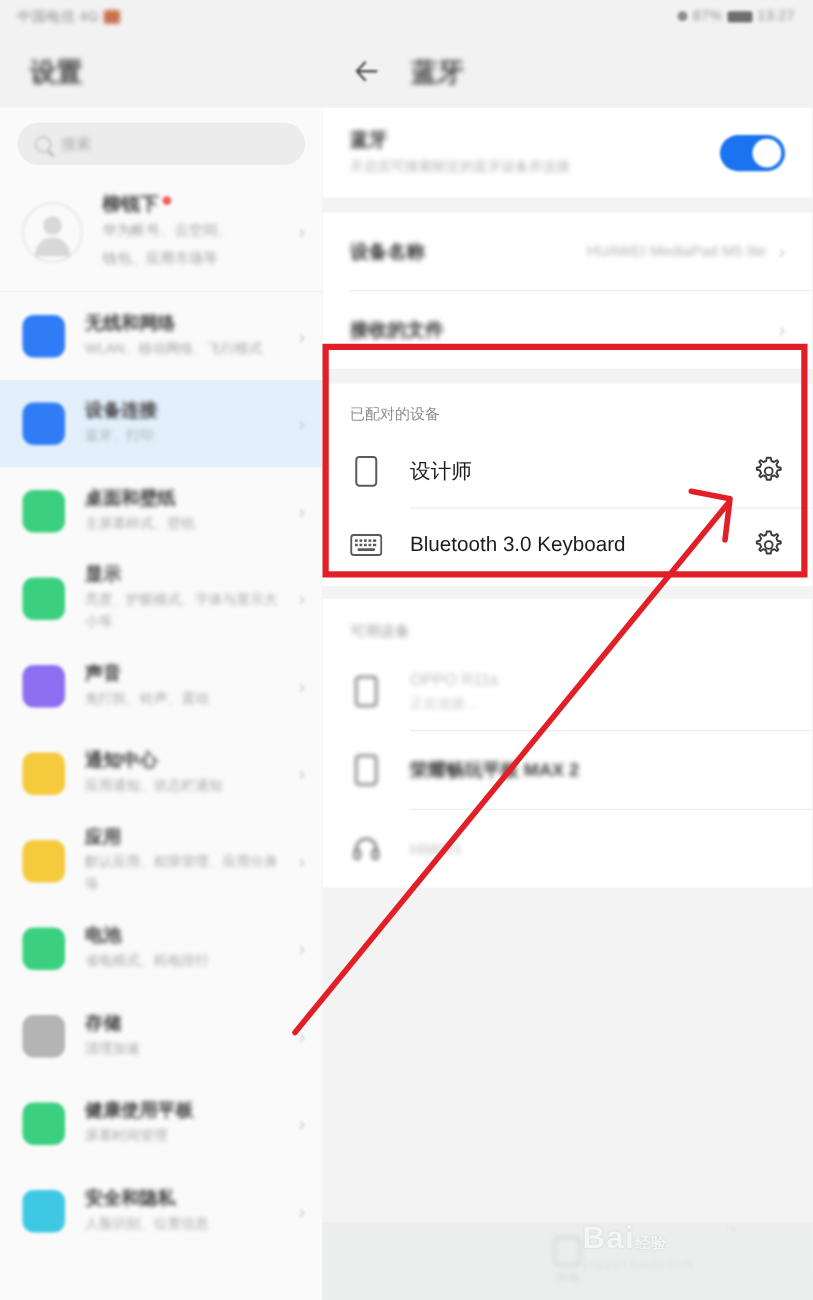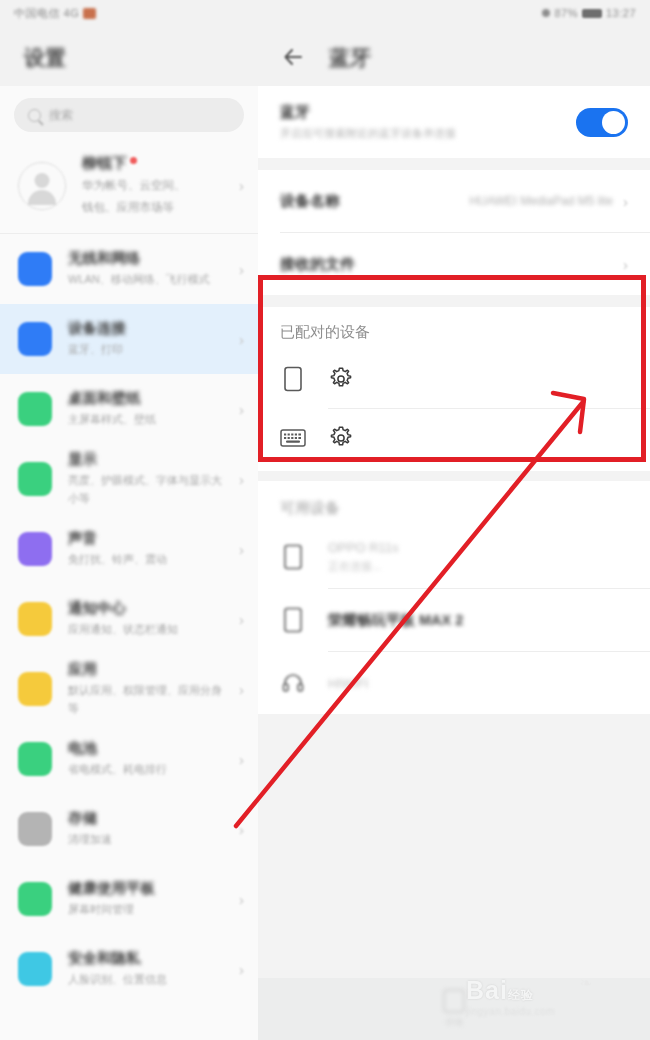--- a/index.html
+++ b/index.html
@@ -191,21 +191,21 @@
     background: #1a73f0; position: relative; flex: none;
     cursor: pointer; filter: blur(0.7px);
   }
   .toggle::after {
     content: ""; position: absolute;
     right: 3px; top: 3px;
     width: 23px; height: 23px; border-radius: 50%;
     background: #fff;
   }
   .sec-head {
-    font-size: 15px; color: #9a9a9a;
+    font-size: 12px; color: #9a9a9a;
     padding: 18px 22px 8px 22px;
   }
   .sec-head.blurry { filter: blur(2px); }
 
   
   .paired-card {
     background: #fff;
     padding-bottom: 4px;
   }
   .dev-row {
@@ -454,20 +454,21 @@
     <div class="paired-card">
       <div class="sec-head" style="color:#8e8e8e;padding-top:16px">已配对的设备</div>
       <div id="paired-list">
           <div>
             <div class="dev-row">
               <span class="dev-ico">
                 <svg width="22" height="26" viewBox="0 0 22 26">
                   <rect x="3" y="1.5" width="16" height="23" rx="2.5" fill="none" stroke="#5a5a5a" stroke-width="1.6"></rect>
                 </svg>
               </span>
+              <span class="dev-name">设计师</span>
               <span class="gear"><svg width="26" height="26" viewBox="0 0 26 26">
                   <path d="M13 2.2 l1.6 0 .55 2.6 a8.8 8.8 0 0 1 2.1 .88 l2.2-1.5 1.15 1.15 -1.5 2.2 a8.8 8.8 0 0 1 .88 2.1 l2.6 .55 0 1.6 -2.6 .55 a8.8 8.8 0 0 1 -.88 2.1 l1.5 2.2 -1.15 1.15 -2.2-1.5 a8.8 8.8 0 0 1 -2.1 .88 l-.55 2.6 -1.6 0 -1.6 0 -.55-2.6 a8.8 8.8 0 0 1 -2.1-.88 l-2.2 1.5 -1.15-1.15 1.5-2.2 a8.8 8.8 0 0 1 -.88-2.1 l-2.6-.55 0-1.6 2.6-.55 a8.8 8.8 0 0 1 .88-2.1 l-1.5-2.2 1.15-1.15 2.2 1.5 a8.8 8.8 0 0 1 2.1-.88 l.55-2.6 z" fill="none" stroke="#3a3a3a" stroke-width="1.5" stroke-linejoin="round"></path>
                   <circle cx="13" cy="13" r="3.1" fill="none" stroke="#3a3a3a" stroke-width="1.5"></circle>
                 </svg></span>
             </div>
           </div>
           <div class="divider" style="margin-left: 70px;"></div>
           <div>
             <div class="dev-row">
               <span class="dev-ico">
@@ -479,20 +480,21 @@
                   <rect x="14.8" y="5.5" width="2.2" height="2" fill="#5a5a5a"></rect>
                   <rect x="18.4" y="5.5" width="2.6" height="2" fill="#5a5a5a"></rect>
                   <rect x="4" y="9" width="2.2" height="2" fill="#5a5a5a"></rect>
                   <rect x="7.6" y="9" width="2.2" height="2" fill="#5a5a5a"></rect>
                   <rect x="11.2" y="9" width="2.2" height="2" fill="#5a5a5a"></rect>
                   <rect x="14.8" y="9" width="2.2" height="2" fill="#5a5a5a"></rect>
                   <rect x="18.4" y="9" width="2.6" height="2" fill="#5a5a5a"></rect>
                   <rect x="6" y="12.6" width="14" height="2.2" rx="1" fill="#5a5a5a"></rect>
                 </svg>
               </span>
+              <span class="dev-name">Bluetooth 3.0 Keyboard</span>
               <span class="gear"><svg width="26" height="26" viewBox="0 0 26 26">
                   <path d="M13 2.2 l1.6 0 .55 2.6 a8.8 8.8 0 0 1 2.1 .88 l2.2-1.5 1.15 1.15 -1.5 2.2 a8.8 8.8 0 0 1 .88 2.1 l2.6 .55 0 1.6 -2.6 .55 a8.8 8.8 0 0 1 -.88 2.1 l1.5 2.2 -1.15 1.15 -2.2-1.5 a8.8 8.8 0 0 1 -2.1 .88 l-.55 2.6 -1.6 0 -1.6 0 -.55-2.6 a8.8 8.8 0 0 1 -2.1-.88 l-2.2 1.5 -1.15-1.15 1.5-2.2 a8.8 8.8 0 0 1 -.88-2.1 l-2.6-.55 0-1.6 2.6-.55 a8.8 8.8 0 0 1 .88-2.1 l-1.5-2.2 1.15-1.15 2.2 1.5 a8.8 8.8 0 0 1 2.1-.88 l.55-2.6 z" fill="none" stroke="#3a3a3a" stroke-width="1.5" stroke-linejoin="round"></path>
                   <circle cx="13" cy="13" r="3.1" fill="none" stroke="#3a3a3a" stroke-width="1.5"></circle>
                 </svg></span>
             </div>
           </div>
         </div>
     </div>
 
     <div style="height:10px"></div>

